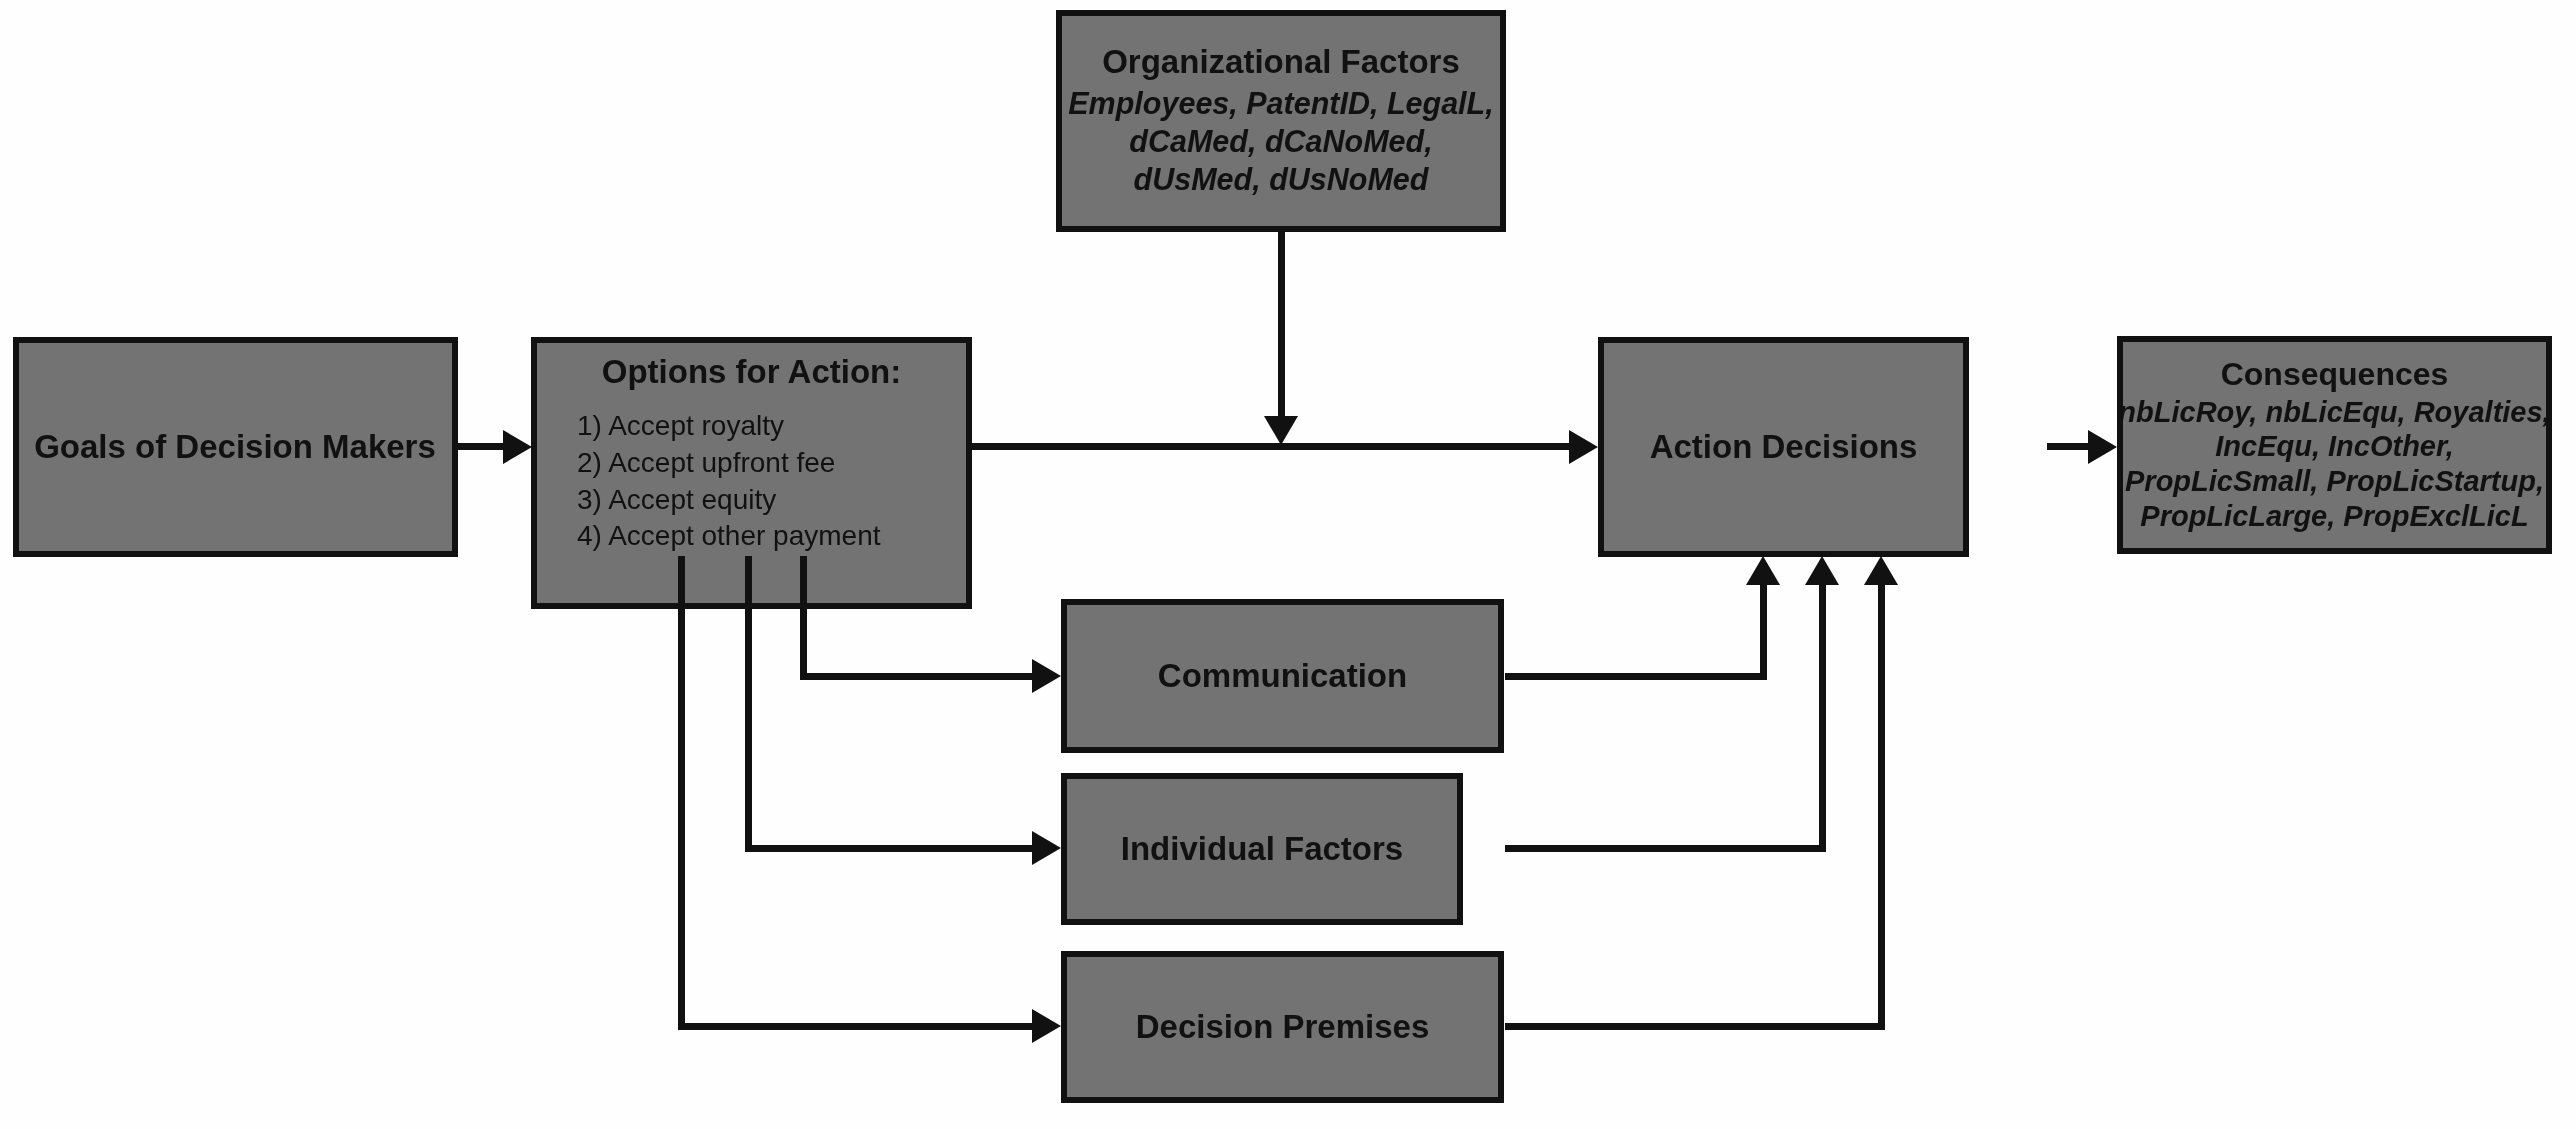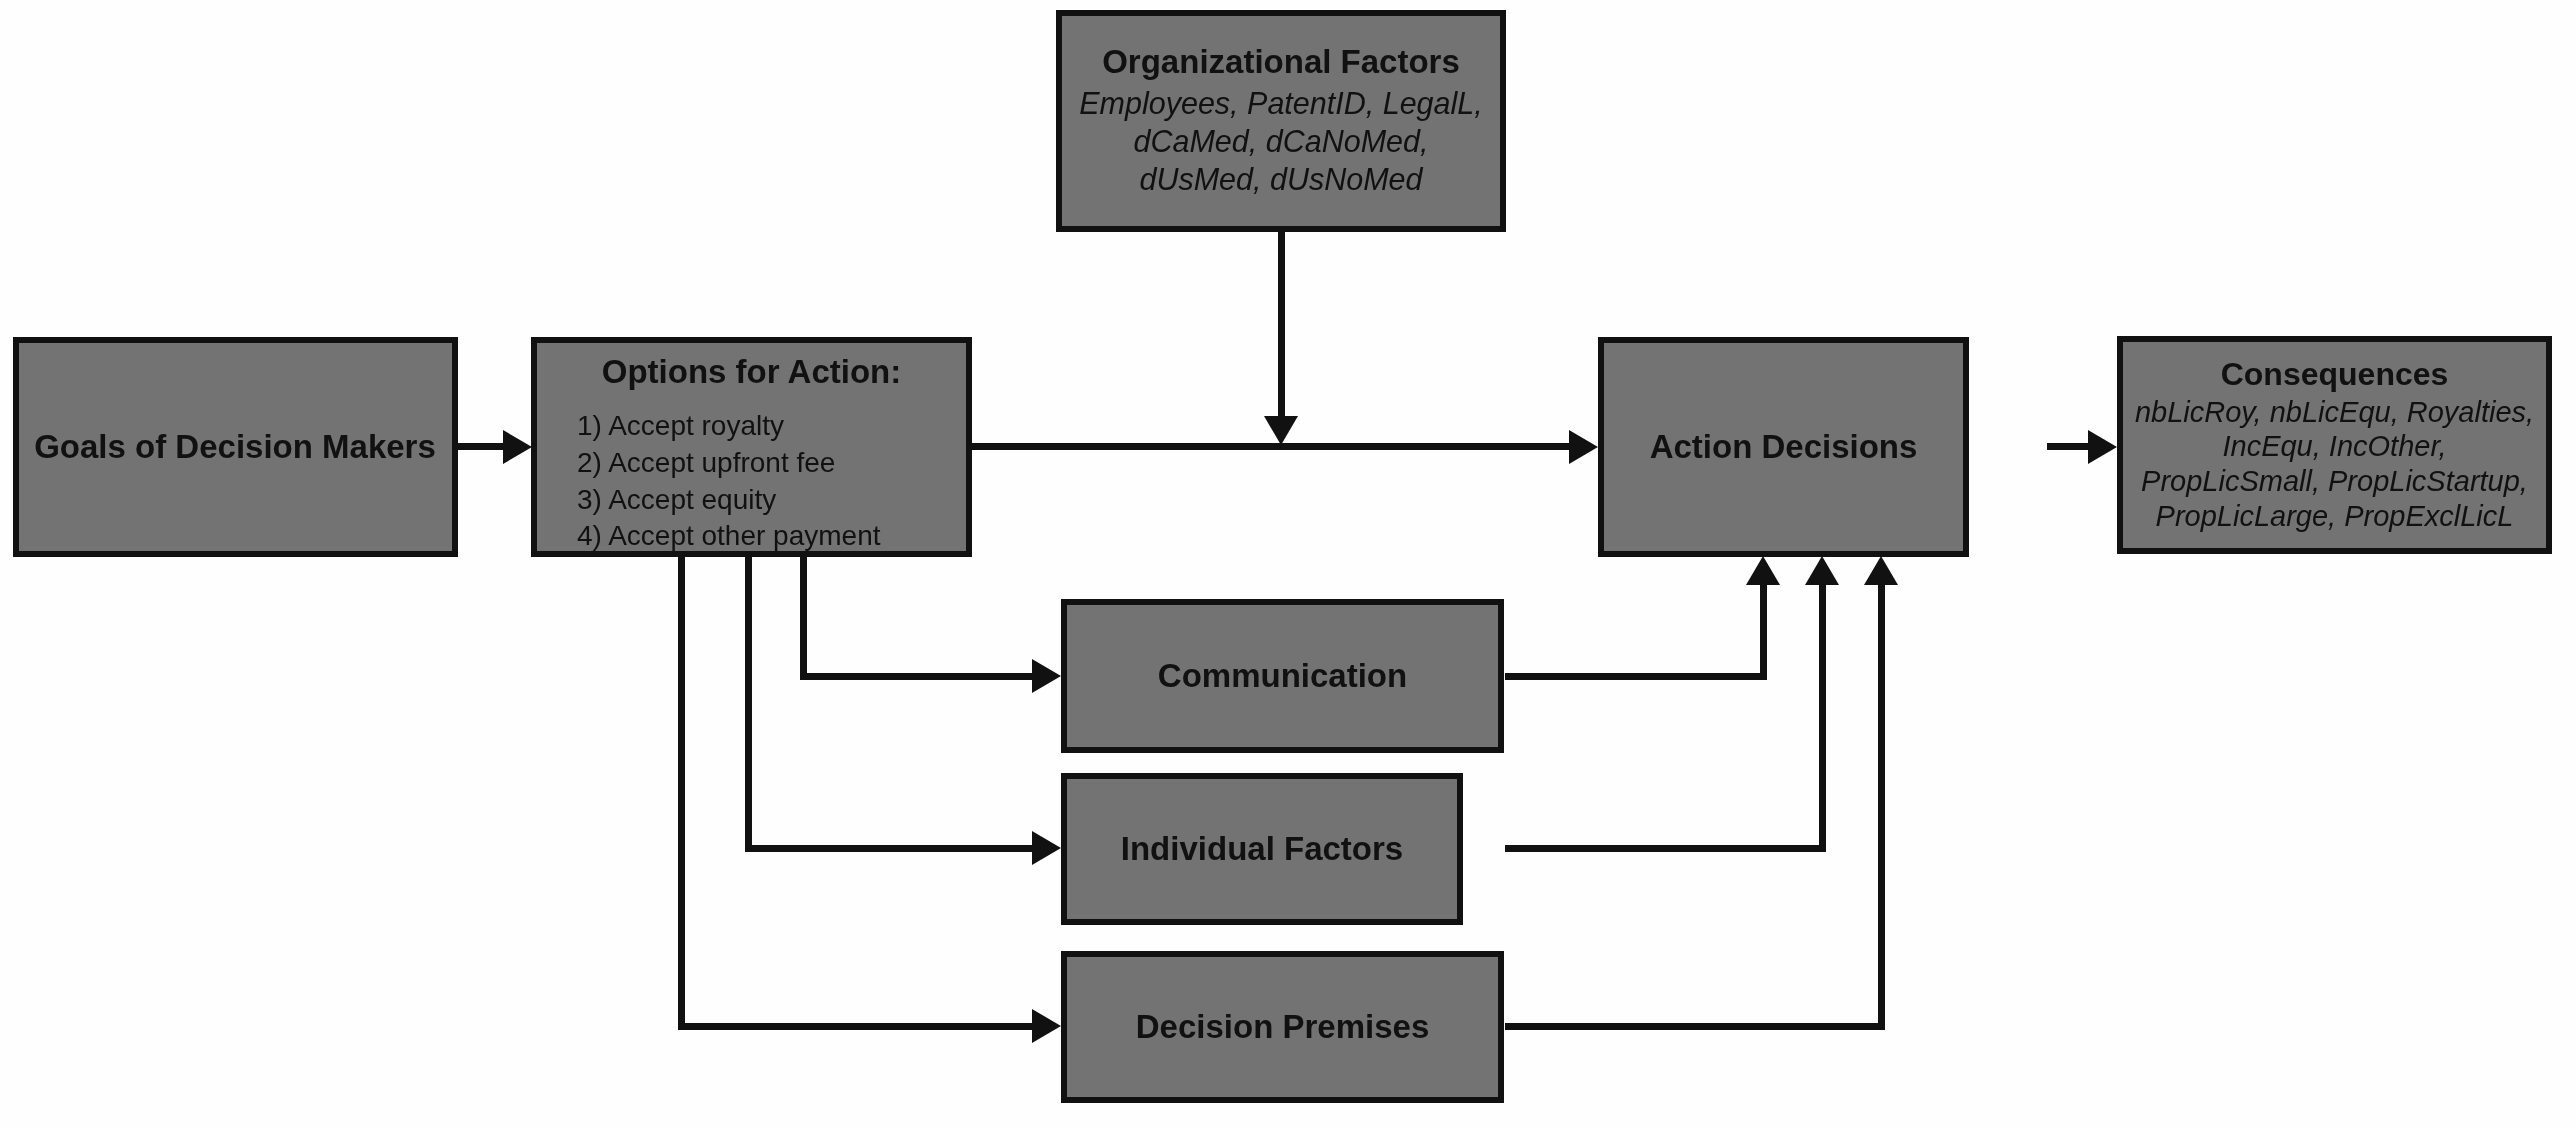--- a/index.html
+++ b/index.html
@@ -31,20 +31,21 @@
     font-weight: 700;
     font-size: 33px;
     line-height: 1.15;
     letter-spacing: 0px;
   }
   .italic-lines {
     font-style: italic;
     font-size: 30.5px;
     line-height: 1.24;
     margin-top: 4.2px;
+    font-weight: bold;
   }
   .italic-lines div { white-space: nowrap; }
   .options-list {
     font-size: 28px;
     line-height: 1.32;
     text-align: left;
     align-self: flex-start;
     padding-left: 40px;
     margin-top: 17px;
   }
@@ -76,21 +77,21 @@
 </style>
 </head>
 <body>
 
 <div id="stage">
 
   <div class="box" style="left:12.5px; top:337px; width:445px; height:220px;">
     <div class="box-title">Goals of Decision Makers</div>
   </div>
 
-  <div class="box" style="left:531px; top:337px; width:441px; height:220px; justify-content:flex-start; padding-top:9.7px;">
+  <div class="box" style="left:531px; top:337px; width:441px; height:272px; justify-content:flex-start; padding-top:9.7px;">
     <div class="box-title">Options for Action:</div>
     <div class="options-list">
       <div>1) Accept royalty</div>
       <div>2) Accept upfront fee</div>
       <div>3) Accept equity</div>
       <div>4) Accept other payment</div>
     </div>
   </div>
 
   <div class="box" style="left:1056px; top:9.7px; width:450px; height:222px;">

